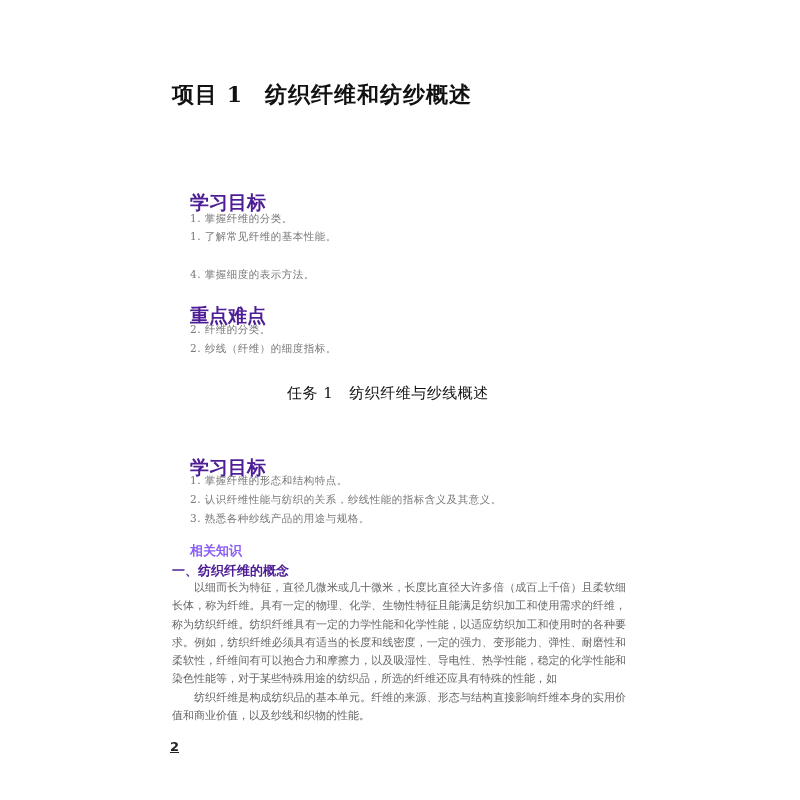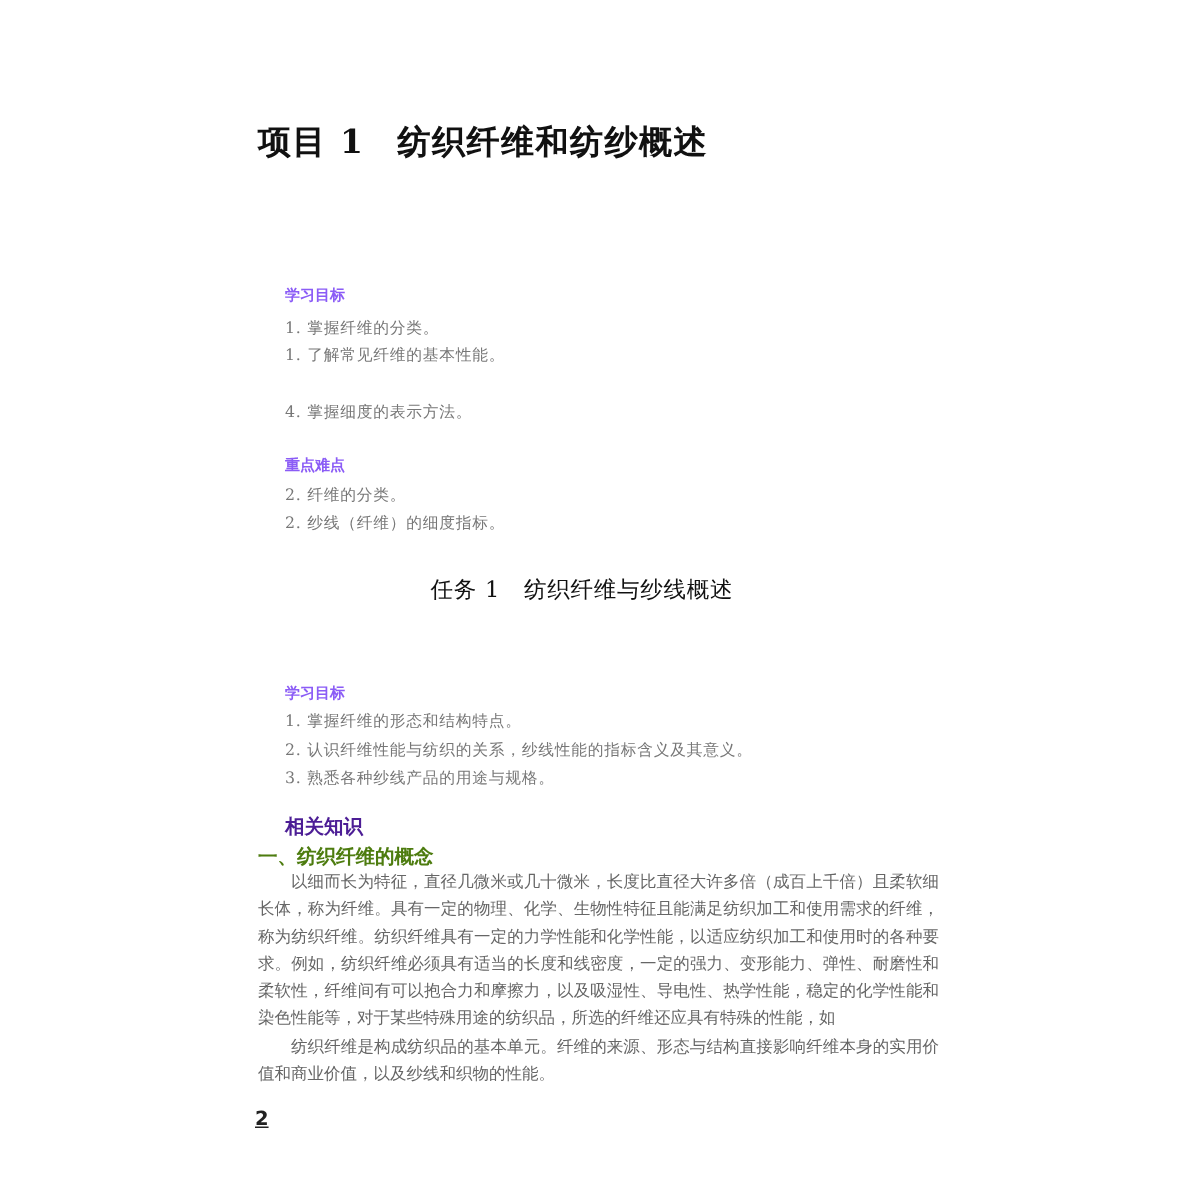--- a/index.html
+++ b/index.html
@@ -10,38 +10,38 @@
     }
     .page { position: absolute; left: 0; top: 0; width: 656px; height: 800px; }
     .project-title {
       position: absolute; left: 172px; top: 80px;
       font-size: 22px; font-weight: bold; letter-spacing: 1px; color: #111;
       white-space: nowrap;
     }
     .project-title .num { margin-right: 22px; }
     .section-heading {
       position: absolute; left: 190px;
-      font-size: 10px; font-weight: bold; color: #8b5cf6;
+      font-size: 19px; font-weight: bold; color: #4c1d95;
     }
     .list-item {
       position: absolute; left: 190px;
       font-size: 10.5px; color: #777; white-space: nowrap; letter-spacing: 0.5px;
     }
     .task-title {
       position: absolute; left: 287px; top: 384px;
       font-size: 15px; font-weight: normal; color: #111; white-space: nowrap; letter-spacing: 0.5px;
     }
     .task-title .num { margin-right: 16px; }
     .related-heading {
       position: absolute; left: 190px; top: 542px;
-      font-size: 13px; font-weight: bold; color: #4c1d95;
+      font-size: 13px; font-weight: bold; color: #8b5cf6;
     }
     .subsection-heading {
       position: absolute; left: 172px; top: 562px;
-      font-size: 13px; font-weight: bold; color: #4d7c0f; text-align: center;
+      font-size: 13px; font-weight: bold; color: #4c1d95; text-align: center;
     }
     .body-text {
       position: absolute; left: 172px; top: 579px; width: 454px;
       font-size: 11px; line-height: 18.3px; color: #666;
       text-align: justify;
     }
     .body-text p { margin: 0; text-indent: 22px; }
     .page-number {
       position: absolute; left: 170px; top: 739px;
       font-family: "DejaVu Sans", sans-serif;

